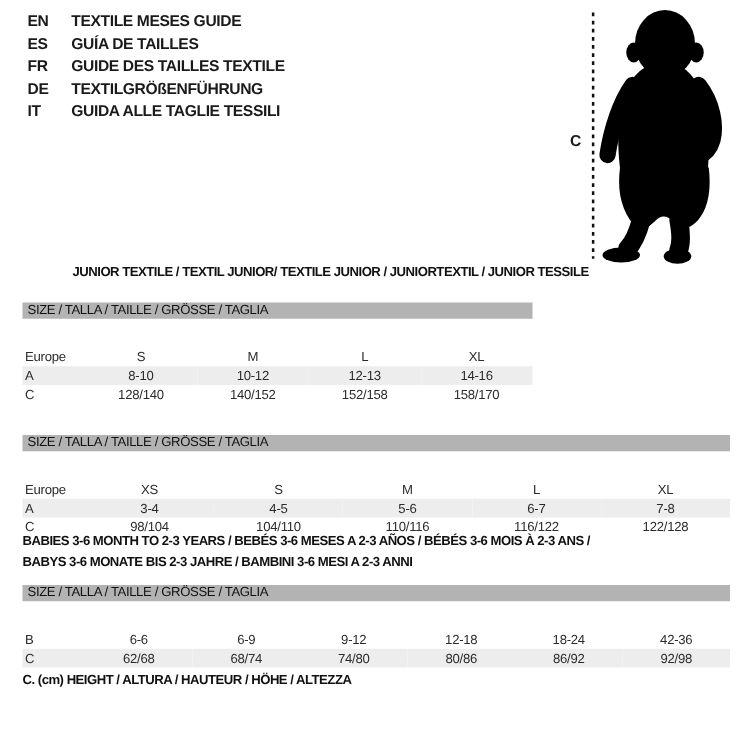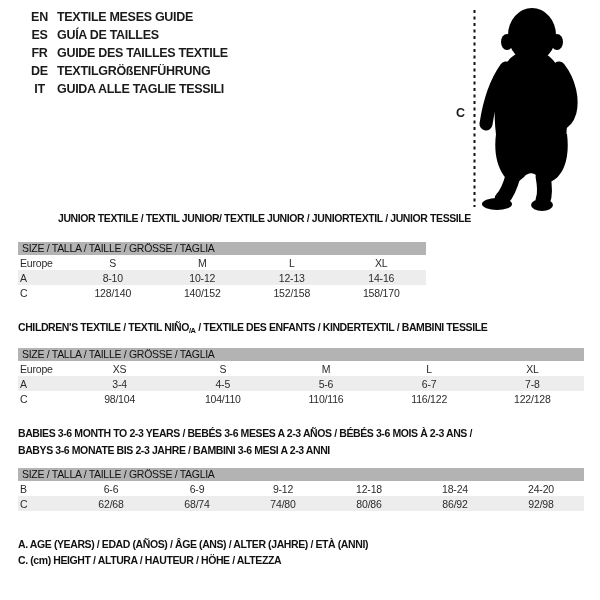--- a/index.html
+++ b/index.html
@@ -1,21 +1,21 @@
 <!DOCTYPE html>
 <html><head>
 <meta charset="utf-8">
 <style>
   html,body{margin:0;padding:0;background:#fff;}
   .page{
     position:relative;width:600px;height:600px;background:#ffffff;overflow:hidden;
     font-family:"Liberation Sans",sans-serif;color:#1a1a1a;
   }
   
-  .lang-list{position:absolute;left:22px;top:8px;text-align:center;}
+  .lang-list{position:absolute;left:22px;top:8px;}
   .lang-row{display:flex;height:18px;align-items:center;}
   .lang-code{width:35px;font-weight:700;font-size:12.5px;letter-spacing:-0.3px;}
   .lang-label{font-weight:700;font-size:12.5px;letter-spacing:-0.3px;white-space:nowrap;}
   
   .figure{position:absolute;left:450px;top:0;width:150px;height:215px;}
   .figure svg{position:absolute;left:0;top:0;}
   .height-label{position:absolute;left:6px;top:106px;font-weight:700;font-size:12.5px;}
   
   .section-title{
     position:absolute;left:18px;font-weight:700;font-size:10.5px;
@@ -28,21 +28,21 @@
   
   .size-bar{
     position:absolute;left:18px;height:13px;background:#b3b3b3;
     font-size:10.5px;line-height:13px;padding-left:4px;box-sizing:border-box;
     letter-spacing:-0.3px;color:#111;white-space:nowrap;
   }
   #bar1{top:242px;width:408px;}
   #bar2{top:348px;width:566px;}
   #bar3{top:468px;width:566px;}
   
-  .size-table{position:absolute;left:18px;border-collapse:collapse;table-layout:fixed;}
+  .size-table{position:absolute;left:18px;border-collapse:collapse;table-layout:fixed;margin-top:23px;}
   #table1{top:255px;width:408px;}
   #table2{top:361px;width:566px;}
   #table3{top:481px;width:566px;}
   .size-table col.label-col{width:50px;}
   .size-table td{
     height:15px;padding:0;font-size:10.5px;text-align:center;
     color:#2b2b2b;letter-spacing:-0.2px;white-space:nowrap;
   }
   .size-table td:first-child{text-align:left;padding-left:2px;}
   .size-table tr:nth-child(even) td{background:#ededed;}
@@ -129,21 +129,20 @@
         <tr>
           <td>C</td>
           <td>128/140</td>
           <td>140/152</td>
           <td>152/158</td>
           <td>158/170</td>
         </tr>
       </tbody>
   </table>
 
-  <div class="section-title" id="title2"><span>CHILDREN'S TEXTILE / TEXTIL NIÑO</span><sub>/A</sub><span> / TEXTILE DES ENFANTS / KINDERTEXTIL / BAMBINI TESSILE</span></div>
   <div class="size-bar" id="bar2">SIZE / TALLA / TAILLE / GRÖSSE / TAGLIA</div>
   <table class="size-table" id="table2">
     <colgroup>
         <col class="label-col">
         <col>
         <col>
         <col>
         <col>
         <col>
       </colgroup>
@@ -191,32 +190,31 @@
         <col>
       </colgroup>
     <tbody>
         <tr>
           <td>B</td>
           <td>6-6</td>
           <td>6-9</td>
           <td>9-12</td>
           <td>12-18</td>
           <td>18-24</td>
-          <td>24-20</td>
+          <td>42-36</td>
         </tr>
         <tr>
           <td>C</td>
           <td>62/68</td>
           <td>68/74</td>
           <td>74/80</td>
           <td>80/86</td>
           <td>86/92</td>
           <td>92/98</td>
         </tr>
       </tbody>
   </table>
 
   <div class="footnotes">
-    <div class="footnote-line">A. AGE (YEARS) / EDAD (AÑOS) / ÂGE (ANS) / ALTER (JAHRE) / ETÀ (ANNI)</div>
     <div class="footnote-line">C. (cm) HEIGHT / ALTURA / HAUTEUR / HÖHE / ALTEZZA</div>
   </div>
 
 </div>
 
 </body></html>

